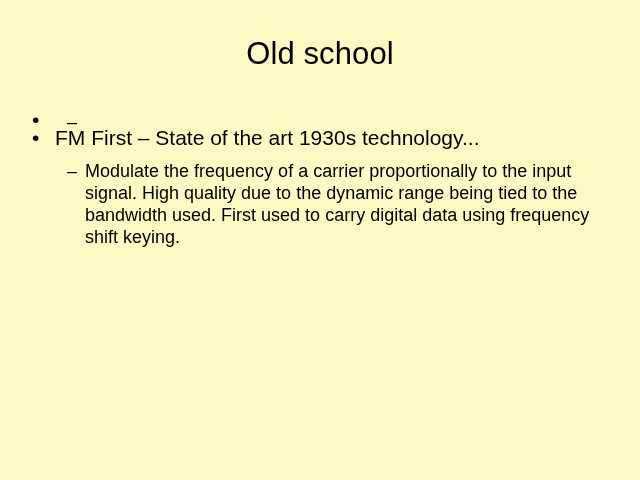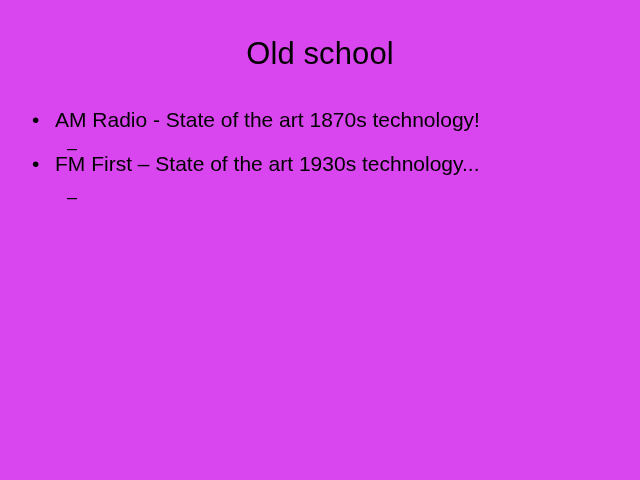--- a/index.html
+++ b/index.html
@@ -11,21 +11,21 @@
     height: 480px;
     background: #ffffff;
     font-family: "Liberation Sans", sans-serif;
     color: #000000;
     overflow: hidden;
   }
   .slide {
     position: relative;
     width: 640px;
     height: 480px;
-    background: #d946ef;
+    background: #fef9c3;
     box-sizing: border-box;
   }
   .slide-title {
     position: absolute;
     left: 0;
     top: 36px;
     width: 640px;
     text-align: center;
     font-size: 31px;
     line-height: 36px;
@@ -79,36 +79,36 @@
 <body>
 
 <div class="slide">
 
   <div class="slide-title">Old school</div>
 
   <div class="body-block">
 
     <p class="bullet-l1">
       <span class="marker">•</span>
-      <span>AM Radio - State of the art 1870s technology!</span>
     </p>
 
     <div class="gap-before-sub-1"></div>
 
     <p class="bullet-l2">
       <span class="marker">–</span>
     </p>
 
     <div class="gap-after-sub-1"></div>
 
     <p class="bullet-l1">
       <span class="marker">•</span>
       <span>FM First – State of the art 1930s technology...</span>
     </p>
 
     <div class="gap-before-sub-2"></div>
 
     <p class="bullet-l2">
       <span class="marker">–</span>
+      <span>Modulate the frequency of a carrier proportionally to the input signal. High quality due to the dynamic range being tied to the bandwidth used. First used to carry digital data using frequency shift keying.</span>
     </p>
 
   </div>
 </div>
 
 </body></html>

